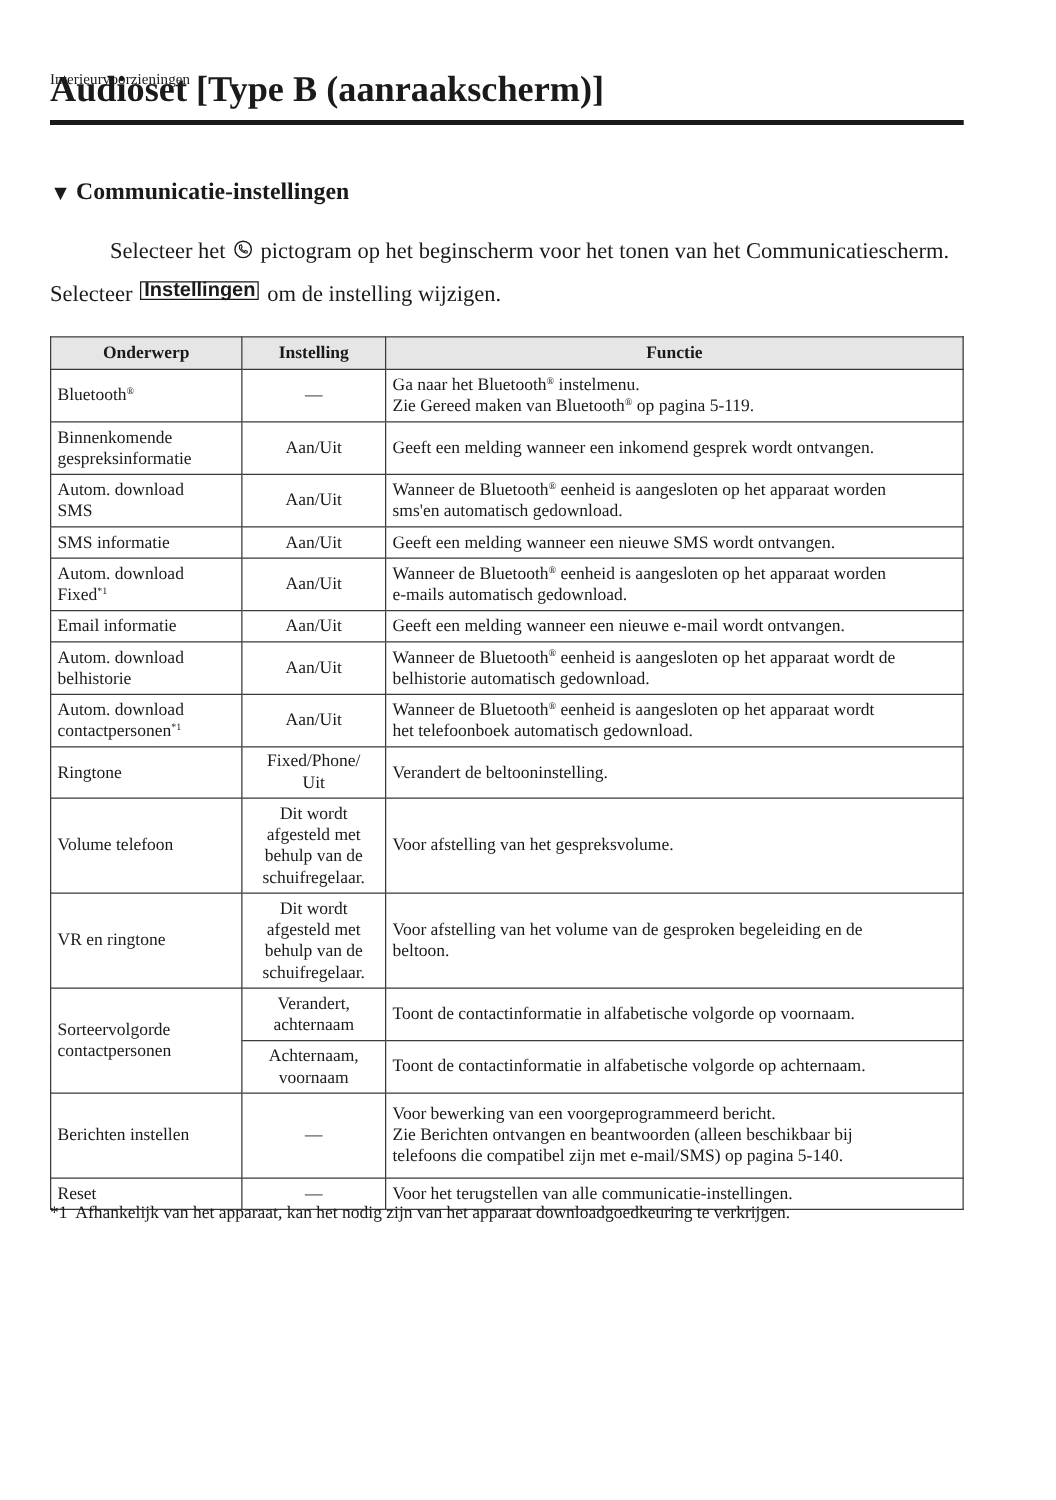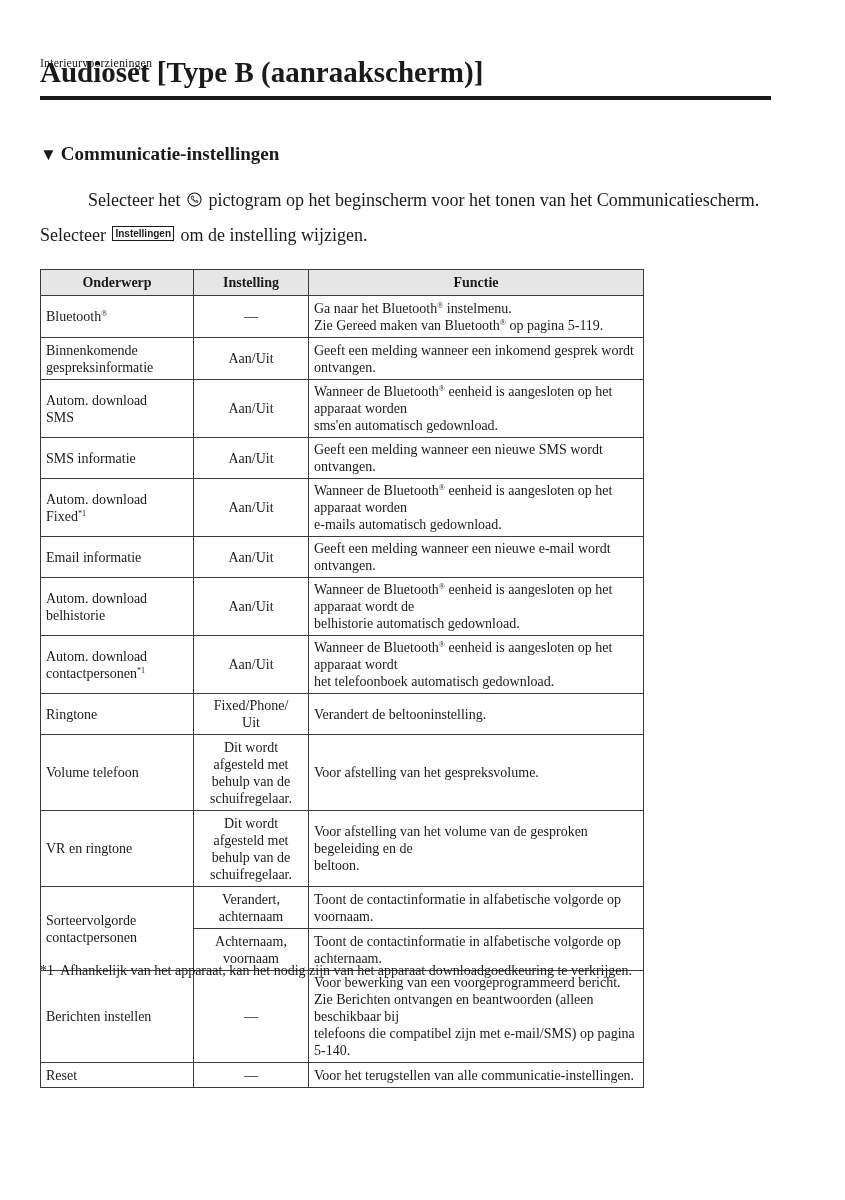--- a/index.html
+++ b/index.html
@@ -67,34 +67,34 @@
     .phone-icon {
       display: inline-block;
       vertical-align: -1px;
       width: 15px;
       height: 15px;
       margin: 0 2px;
     }
     .inline-btn {
       display: inline-block;
       font-family: "Liberation Sans", "DejaVu Sans", sans-serif;
-      font-size: 10px;
+      font-size: 16px;
       font-weight: bold;
       border: 1px solid #1a1a1a;
       padding: 0 2px;
       line-height: 13px;
       vertical-align: 4px;
       margin: 0 2px;
       background: #fff;
     }
     table.settings {
       position: absolute;
       left: 40px;
       top: 269px;
-      width: 604px;
+      width: 731px;
       border-collapse: collapse;
       font-size: 14px;
       line-height: 17px;
       padding-left: 24px;
     }
     table.settings th, table.settings td {
       border: 1px solid #3a3a3a;
       padding: 0 5px;
       vertical-align: middle;
     }

